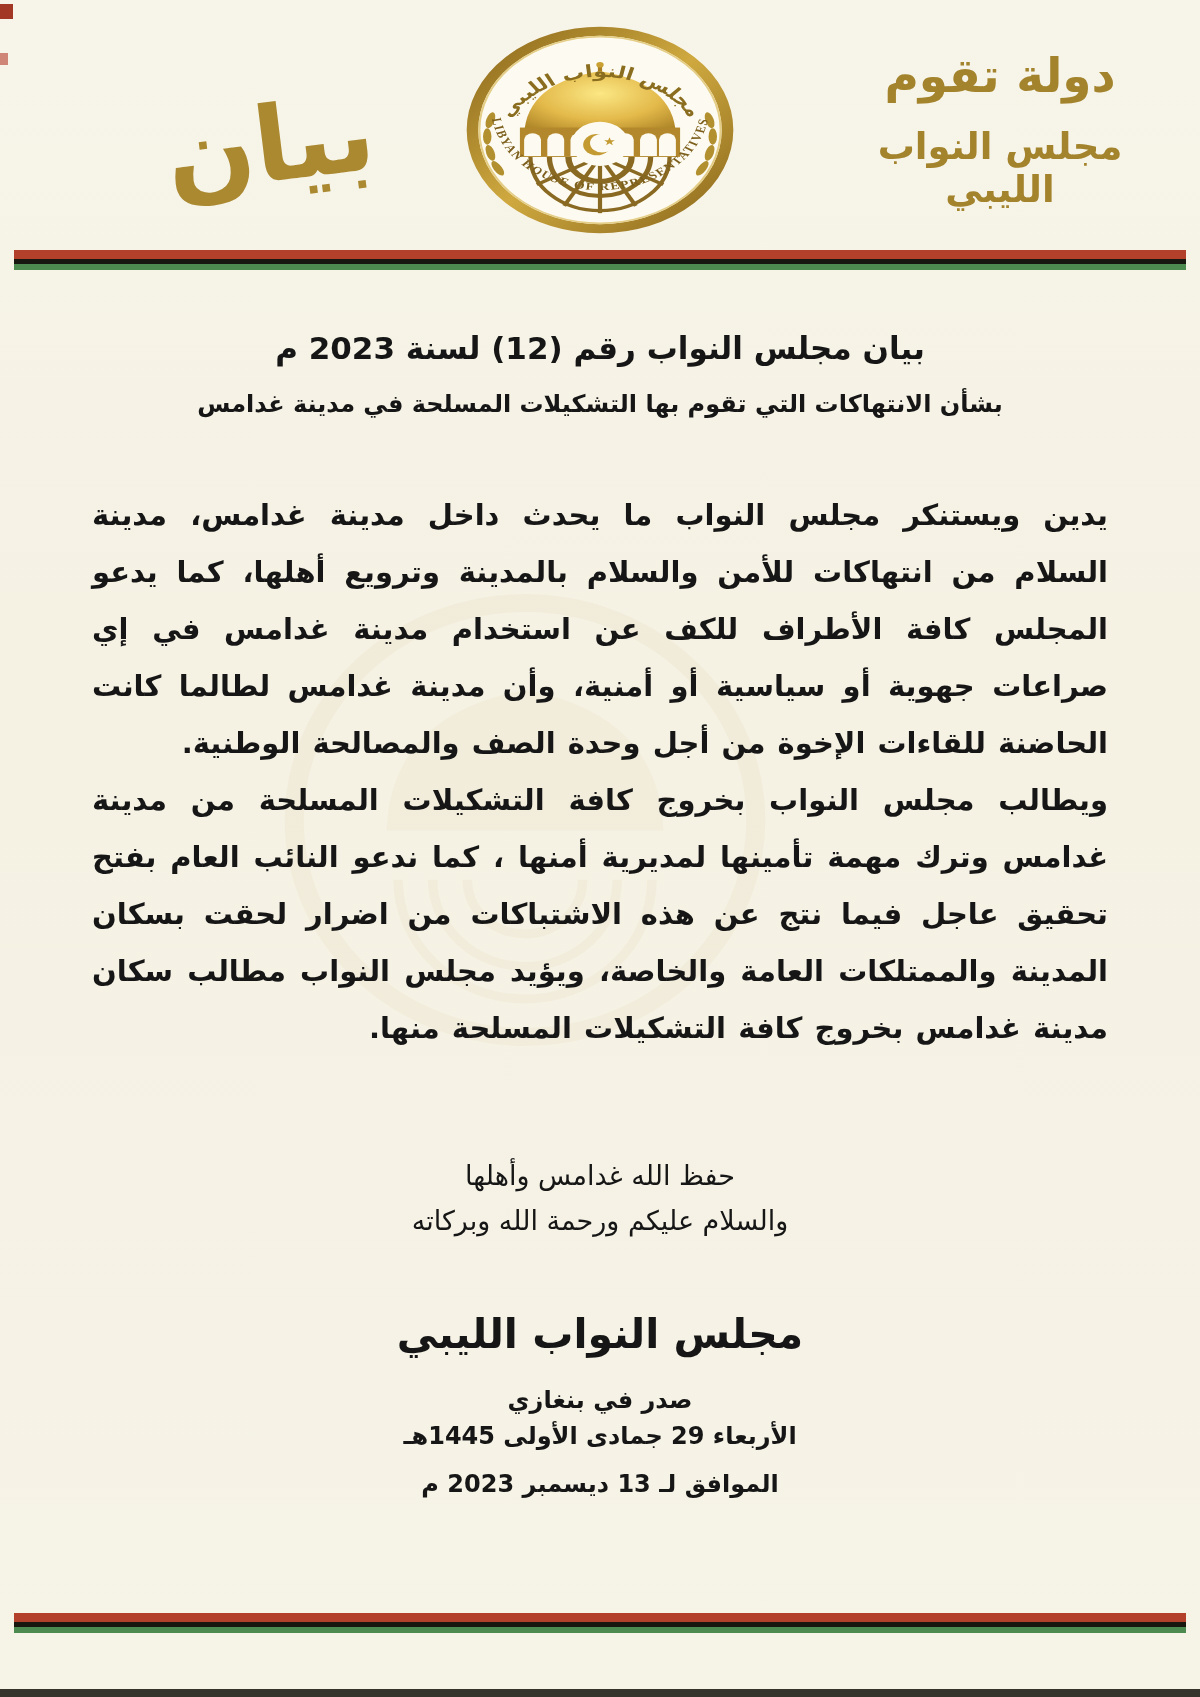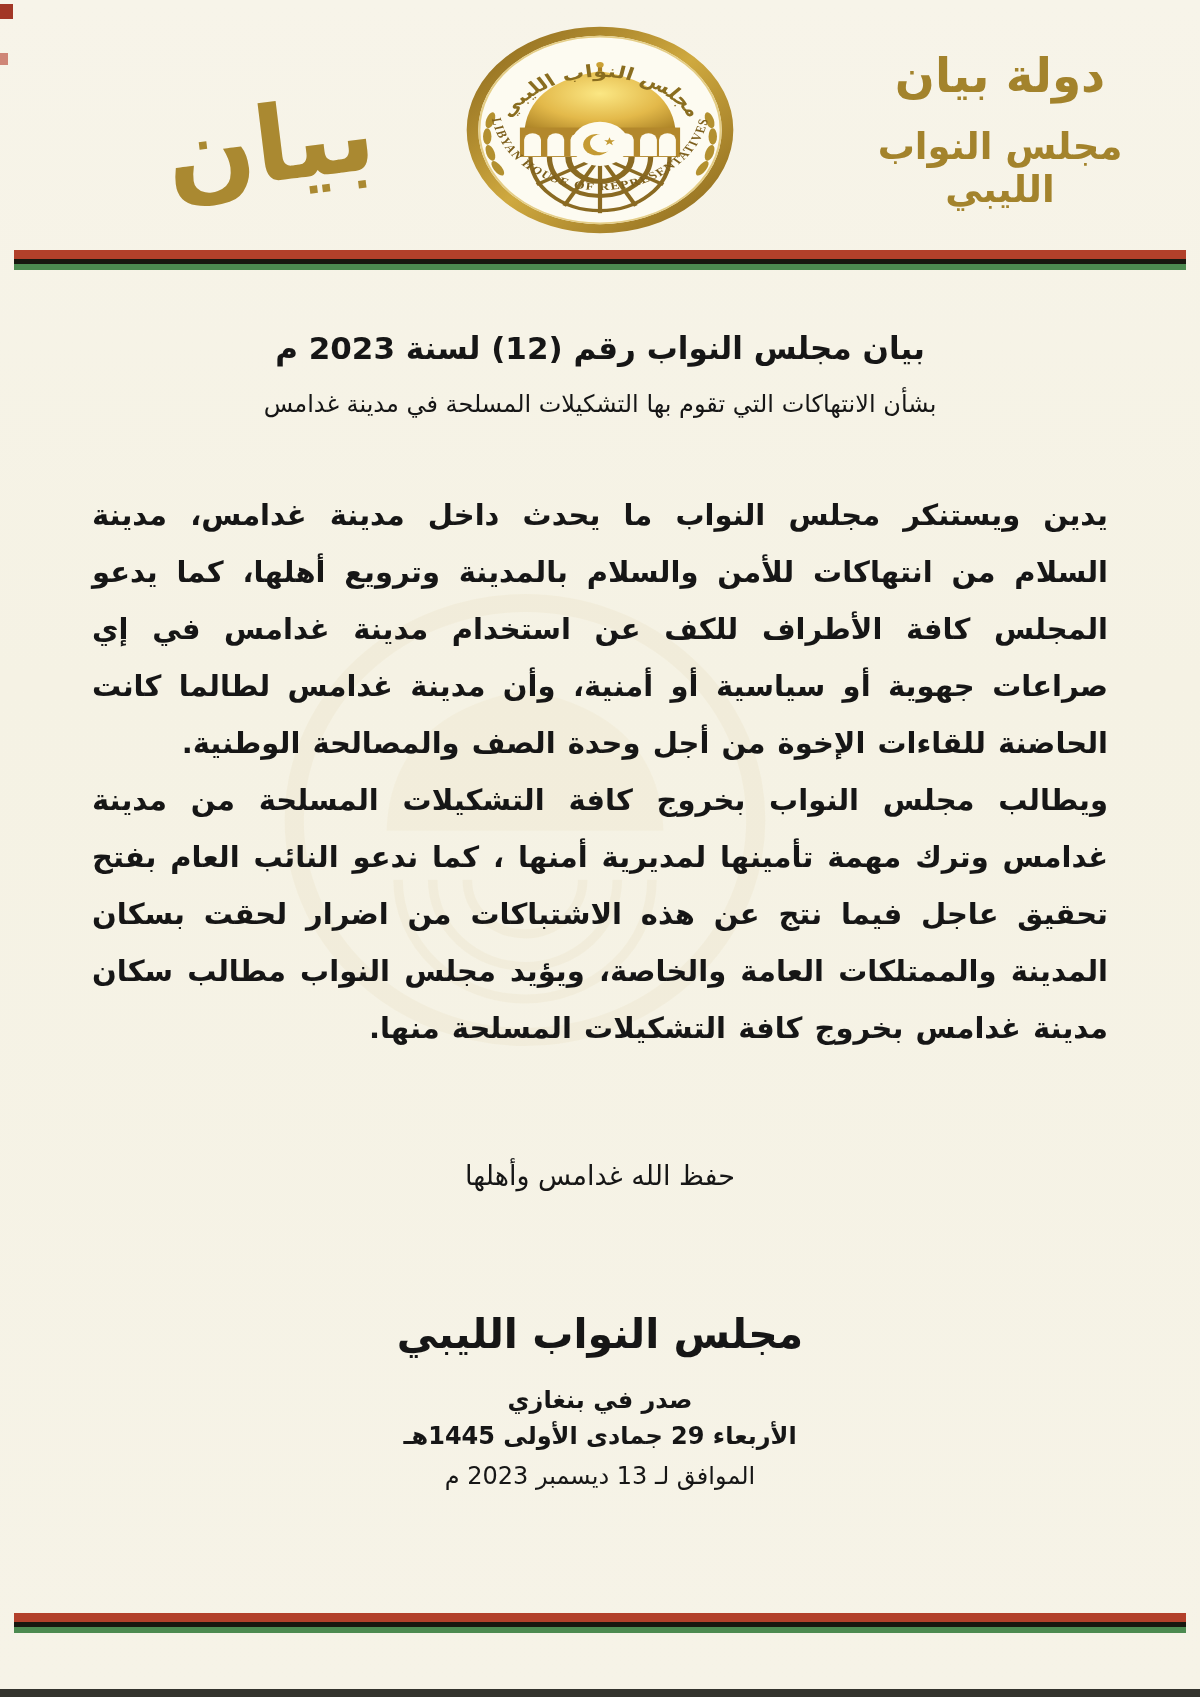--- a/index.html
+++ b/index.html
@@ -43,21 +43,21 @@
   
   .watermark { position:absolute; left:275px; top:585px; opacity:0.05; pointer-events:none; }
 
   
   .doc-title {
     position:absolute; left:0; top:330px; width:100%;
     text-align:center; font-size:31px; font-weight:bold; direction:rtl;
   }
   .doc-subtitle {
     position:absolute; left:0; top:390px; width:100%;
-    text-align:center; font-size:24px; font-weight:normal; direction:rtl;
+    text-align:center; font-size:24px; font-weight:bold; direction:rtl;
   }
   .doc-body {
     position:absolute; right:92px; left:92px; top:487px;
     direction:rtl; text-align:justify;
     font-size:29px; font-weight:bold; line-height:57px;
     word-spacing:2px;
   }
   .doc-body p { margin:0; }
 
   .closing {
@@ -67,21 +67,21 @@
   .closing .c1 { font-size:27px; }
   .closing .c2 { font-size:27px; margin-top:14px; }
 
   .signature {
     position:absolute; left:0; top:1310px; width:100%;
     text-align:center; direction:rtl;
   }
   .signature .issuer { font-size:41px; font-weight:bold; letter-spacing:1px; }
   .signature .issued-at { font-size:24px; font-weight:bold; margin-top:28px; }
   .signature .hijri { font-size:24px; font-weight:bold; margin-top:8px;text-align:center; }
-  .signature .greg { font-size:24px; font-weight:normal; margin-top:12px; }
+  .signature .greg { font-size:24px; font-weight:bold; margin-top:20px; }
 
   
   .footer-row {
     position:absolute; left:0; top:1643px; width:100%; height:42px;
     display:flex; align-items:center; color:#3a3a38;
   }
   .footer-email  { position:absolute; left:100px;  font-family:"Liberation Sans", sans-serif; font-size:23px; }
   .footer-site   { position:absolute; left:0; width:100%; text-align:center; font-family:"Liberation Sans", sans-serif; font-size:23px; }
   .footer-loc    { position:absolute; right:62px; font-size:20px; font-weight:bold; direction:rtl; }
 </style>
@@ -166,21 +166,21 @@
     </text>
     <text font-family="Liberation Serif, serif" font-size="13" font-weight="bold" letter-spacing="1.5" fill="#7d5f1d">
       <textPath href="#sealBottomArc" startOffset="50%" text-anchor="middle">LIBYAN HOUSE OF REPRESENTATIVES</textPath>
     </text>
 
     <circle cx="130" cy="130" r="121" fill="none" stroke="url(#ringGold)" stroke-width="11"></circle>
     <circle cx="130" cy="130" r="114.5" fill="none" stroke="#e4cd86" stroke-width="2"></circle>
   </svg>
 
   <div class="state-callig">
-    <div class="l1">دولة بيان</div>
+    <div class="l1">دولة تقوم</div>
     <div class="l2">مجلس النواب الليبي</div>
   </div>
 
   <div class="stripe stripe-top">
     <div class="red"></div>
     <div class="black"></div>
     <div class="green"></div>
   </div>
 
   <svg class="watermark" width="500" height="470" viewBox="0 0 260 260" preserveAspectRatio="none">
@@ -196,20 +196,21 @@
   <div class="doc-title">بيان مجلس النواب رقم (12) لسنة 2023 م</div>
   <div class="doc-subtitle">بشأن الانتهاكات التي تقوم بها التشكيلات المسلحة في مدينة غدامس</div>
 
   <div class="doc-body">
     <p>يدين ويستنكر مجلس النواب ما يحدث داخل مدينة غدامس، مدينة السلام من انتهاكات للأمن والسلام بالمدينة وترويع أهلها، كما يدعو المجلس كافة الأطراف للكف عن استخدام مدينة غدامس في إي صراعات جهوية أو سياسية أو أمنية، وأن مدينة غدامس لطالما كانت الحاضنة للقاءات الإخوة من أجل وحدة الصف والمصالحة الوطنية.</p>
     <p>ويطالب مجلس النواب بخروج كافة التشكيلات المسلحة من مدينة غدامس وترك مهمة تأمينها لمديرية أمنها ، كما ندعو النائب العام بفتح تحقيق عاجل فيما نتج عن هذه الاشتباكات من اضرار لحقت بسكان المدينة والممتلكات العامة والخاصة، ويؤيد مجلس النواب مطالب سكان مدينة غدامس بخروج كافة التشكيلات المسلحة منها.</p>
   </div>
 
   <div class="closing">
     <div class="c1">حفظ الله غدامس وأهلها</div>
+    <div class="c2">والسلام عليكم ورحمة الله وبركاته</div>
   </div>
 
   <div class="signature">
     <div class="issuer">مجلس النواب الليبي</div>
     <div class="issued-at">صدر في بنغازي</div>
     <div class="hijri">الأربعاء 29 جمادى الأولى 1445هـ</div>
     <div class="greg">الموافق لـ 13 ديسمبر 2023 م</div>
   </div>
 
   <div class="stripe stripe-footer">

